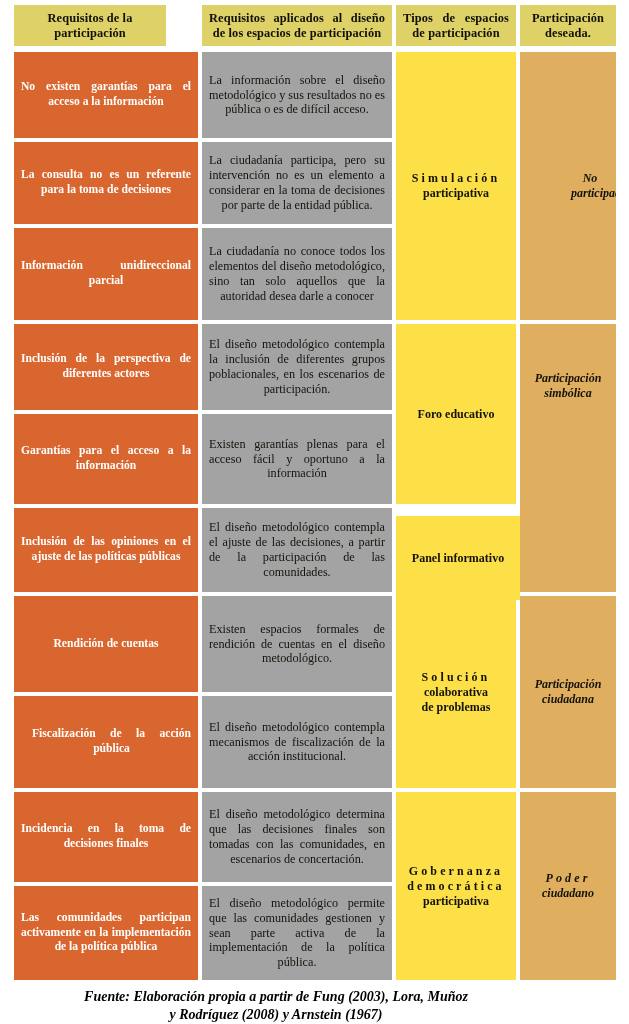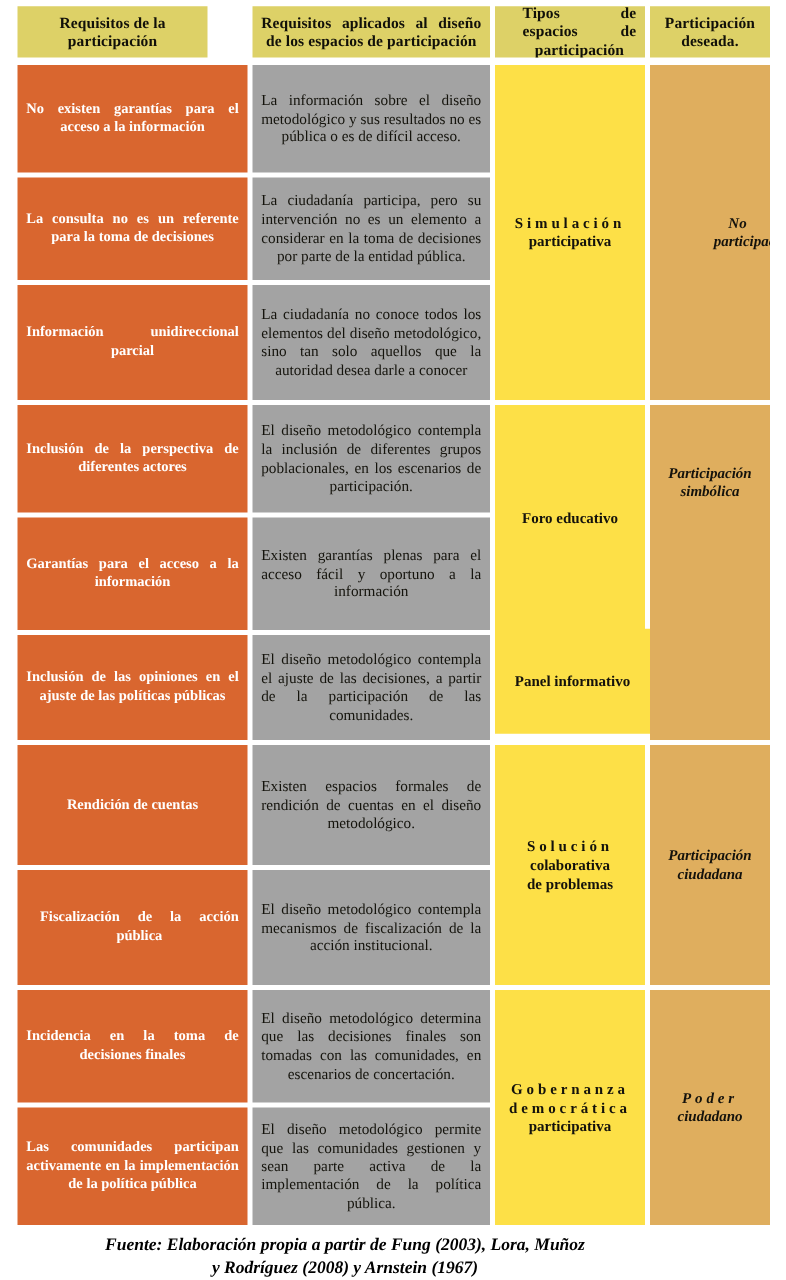--- a/index.html
+++ b/index.html
@@ -127,21 +127,21 @@
 <div id="table-wrap">
 
   <div class="grid">
 
     <div class="cell hdr" style="left:14px; top:5px; width:152px; height:41px;">
       <div class="cell-inner">Requisitos de la participación</div>
     </div>
     <div class="cell hdr justify" style="left:202px; top:5px; width:190px; height:41px;">
       <div class="cell-inner">Requisitos aplicados al diseño de los espacios de participación</div>
     </div>
-    <div class="cell hdr justify" style="left:396px; top:5px; width:120px; height:41px;padding-left:15px;">
+    <div class="cell hdr justify" style="left:396px; top:5px; width:120px; height:41px;">
       <div class="cell-inner">Tipos de espacios de participación</div>
     </div>
     <div class="cell hdr" style="left:520px; top:5px; width:96px; height:41px;justify-content:flex-end;">
       <div class="cell-inner">Participación deseada.</div>
     </div>
 
     <div class="cell c1" style="left:14px; top:52px; width:184px; height:86px;">
       <div class="cell-inner">No existen garantías para el acceso a la información</div>
     </div>
     <div class="cell c1" style="left:14px; top:142px; width:184px; height:82px;font-family:Liberation Serif, serif;">
@@ -207,21 +207,21 @@
       <div class="cell-inner">
         <div class="sp">Simulación</div>
         <div>participativa</div>
       </div>
     </div>
     <div class="cell c3" style="left:396px; top:324px; width:120px; height:180px;">
       <div class="cell-inner">
         <div>Foro educativo</div>
       </div>
     </div>
-    <div class="cell c3" style="left:396px; top:503px; width:124px; height:84px;">
+    <div class="cell c3" style="left:396px; top:516px; width:124px; height:84px;">
       <div class="cell-inner">
         <div>Panel informativo</div>
       </div>
     </div>
     <div class="cell c3" style="left:396px; top:596px; width:120px; height:192px;">
       <div class="cell-inner">
         <div class="sp">Solución</div>
         <div>colaborativa</div>
         <div>de problemas</div>
       </div>

